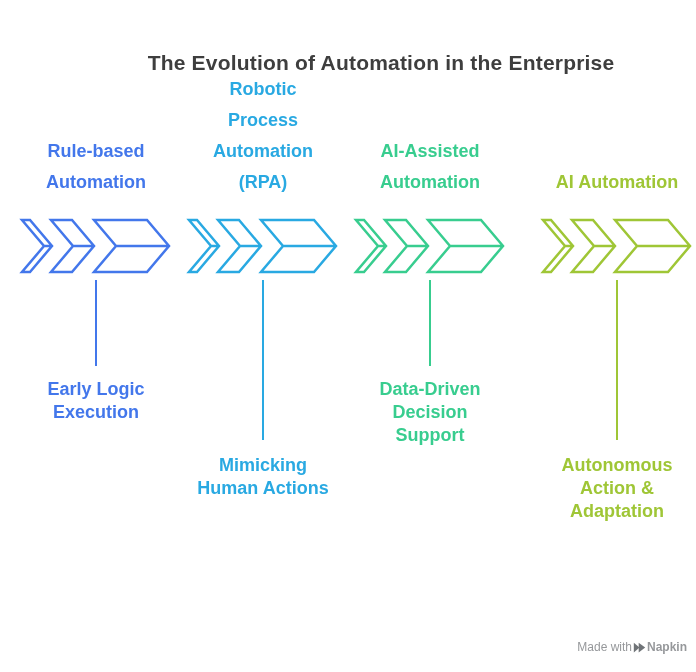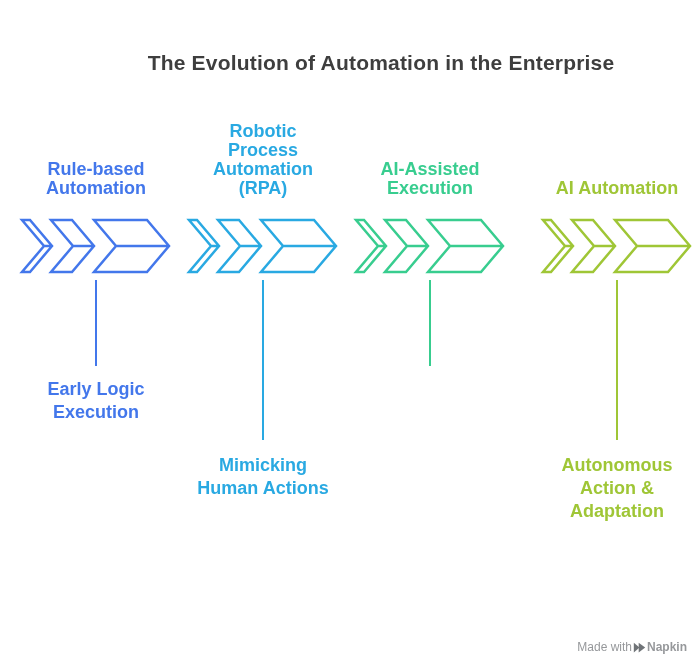--- a/index.html
+++ b/index.html
@@ -14,21 +14,21 @@
   }
 
   .stage{position:absolute;top:0;height:672px;width:160px;--c:#444;}
   .stage.s1{left:16px;}
   .stage.s2{left:183px;}
   .stage.s3{left:350px;}
   .stage.s4{left:537px;}
 
   .stage-label{
     position:absolute;left:-6px;right:-6px;bottom:474px;
-    text-align:center;font-size:18px;line-height:19px;font-weight:700;
+    text-align:center;font-size:18px;line-height:31px;font-weight:700;
     color:var(--c);white-space:pre-line;
   }
 
   .chevrons{
     position:absolute;top:220px;left:6px;
     width:147px;height:52px;overflow:visible;display:block;
   }
   .chevrons path{fill:none;stroke:var(--c);stroke-width:2.5;stroke-linejoin:miter;stroke-linecap:butt;}
 
   .connector{
@@ -84,27 +84,30 @@
       <path d="M29 0 L50 0 L72 26 L50 52 L29 52 L51 26 Z M51 26 L72 26"></path>
       <path d="M72 0 L125 0 L147 26 L125 52 L72 52 L94 26 Z M94 26 L147 26"></path>
     </svg>
     <div class="connector"></div>
     <div class="stage-desc">Mimicking
 Human Actions</div>
   </div>
 
   <div class="stage s3 short" style="--c: #38CD8F;">
     <div class="stage-label">AI-Assisted
-Execution</div>
+Automation</div>
     <svg class="chevrons" viewBox="0 0 147 52" aria-hidden="true">
       <path d="M0 0 L8 0 L30 26 L8 52 L0 52 L22 26 Z M22 26 L30 26"></path>
       <path d="M29 0 L50 0 L72 26 L50 52 L29 52 L51 26 Z M51 26 L72 26"></path>
       <path d="M72 0 L125 0 L147 26 L125 52 L72 52 L94 26 Z M94 26 L147 26"></path>
     </svg>
     <div class="connector"></div>
+    <div class="stage-desc">Data-Driven
+Decision
+Support</div>
   </div>
 
   <div class="stage s4 long" style="--c: #9FC636;">
     <div class="stage-label">AI Automation</div>
     <svg class="chevrons" viewBox="0 0 147 52" aria-hidden="true">
       <path d="M0 0 L8 0 L30 26 L8 52 L0 52 L22 26 Z M22 26 L30 26"></path>
       <path d="M29 0 L50 0 L72 26 L50 52 L29 52 L51 26 Z M51 26 L72 26"></path>
       <path d="M72 0 L125 0 L147 26 L125 52 L72 52 L94 26 Z M94 26 L147 26"></path>
     </svg>
     <div class="connector"></div>

